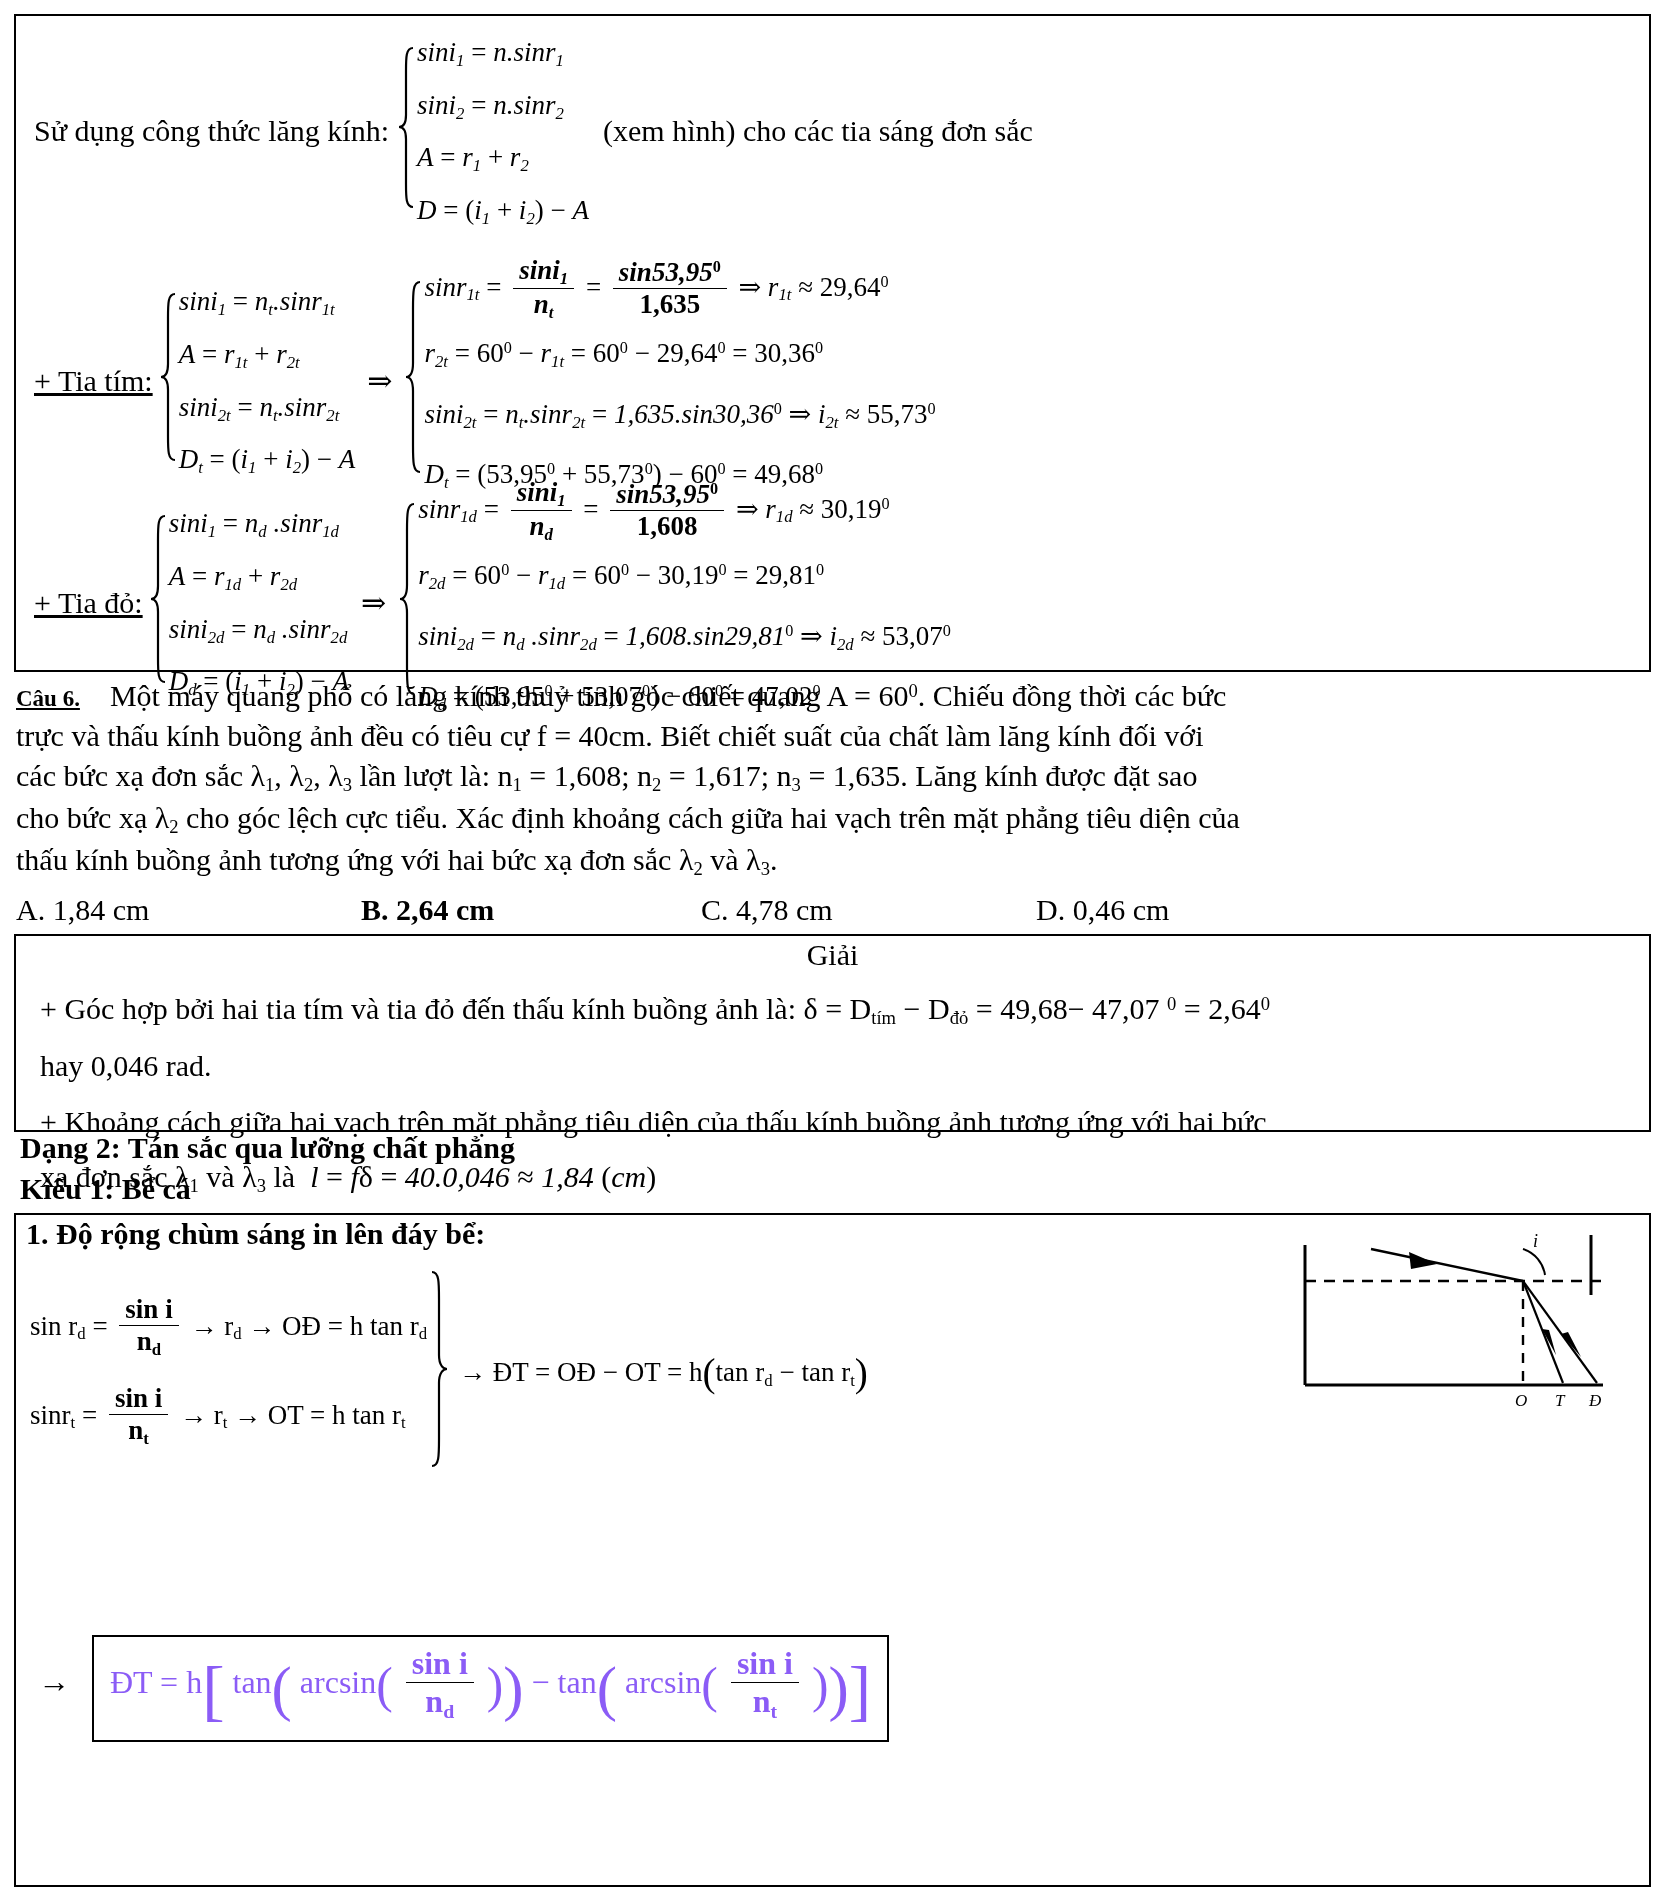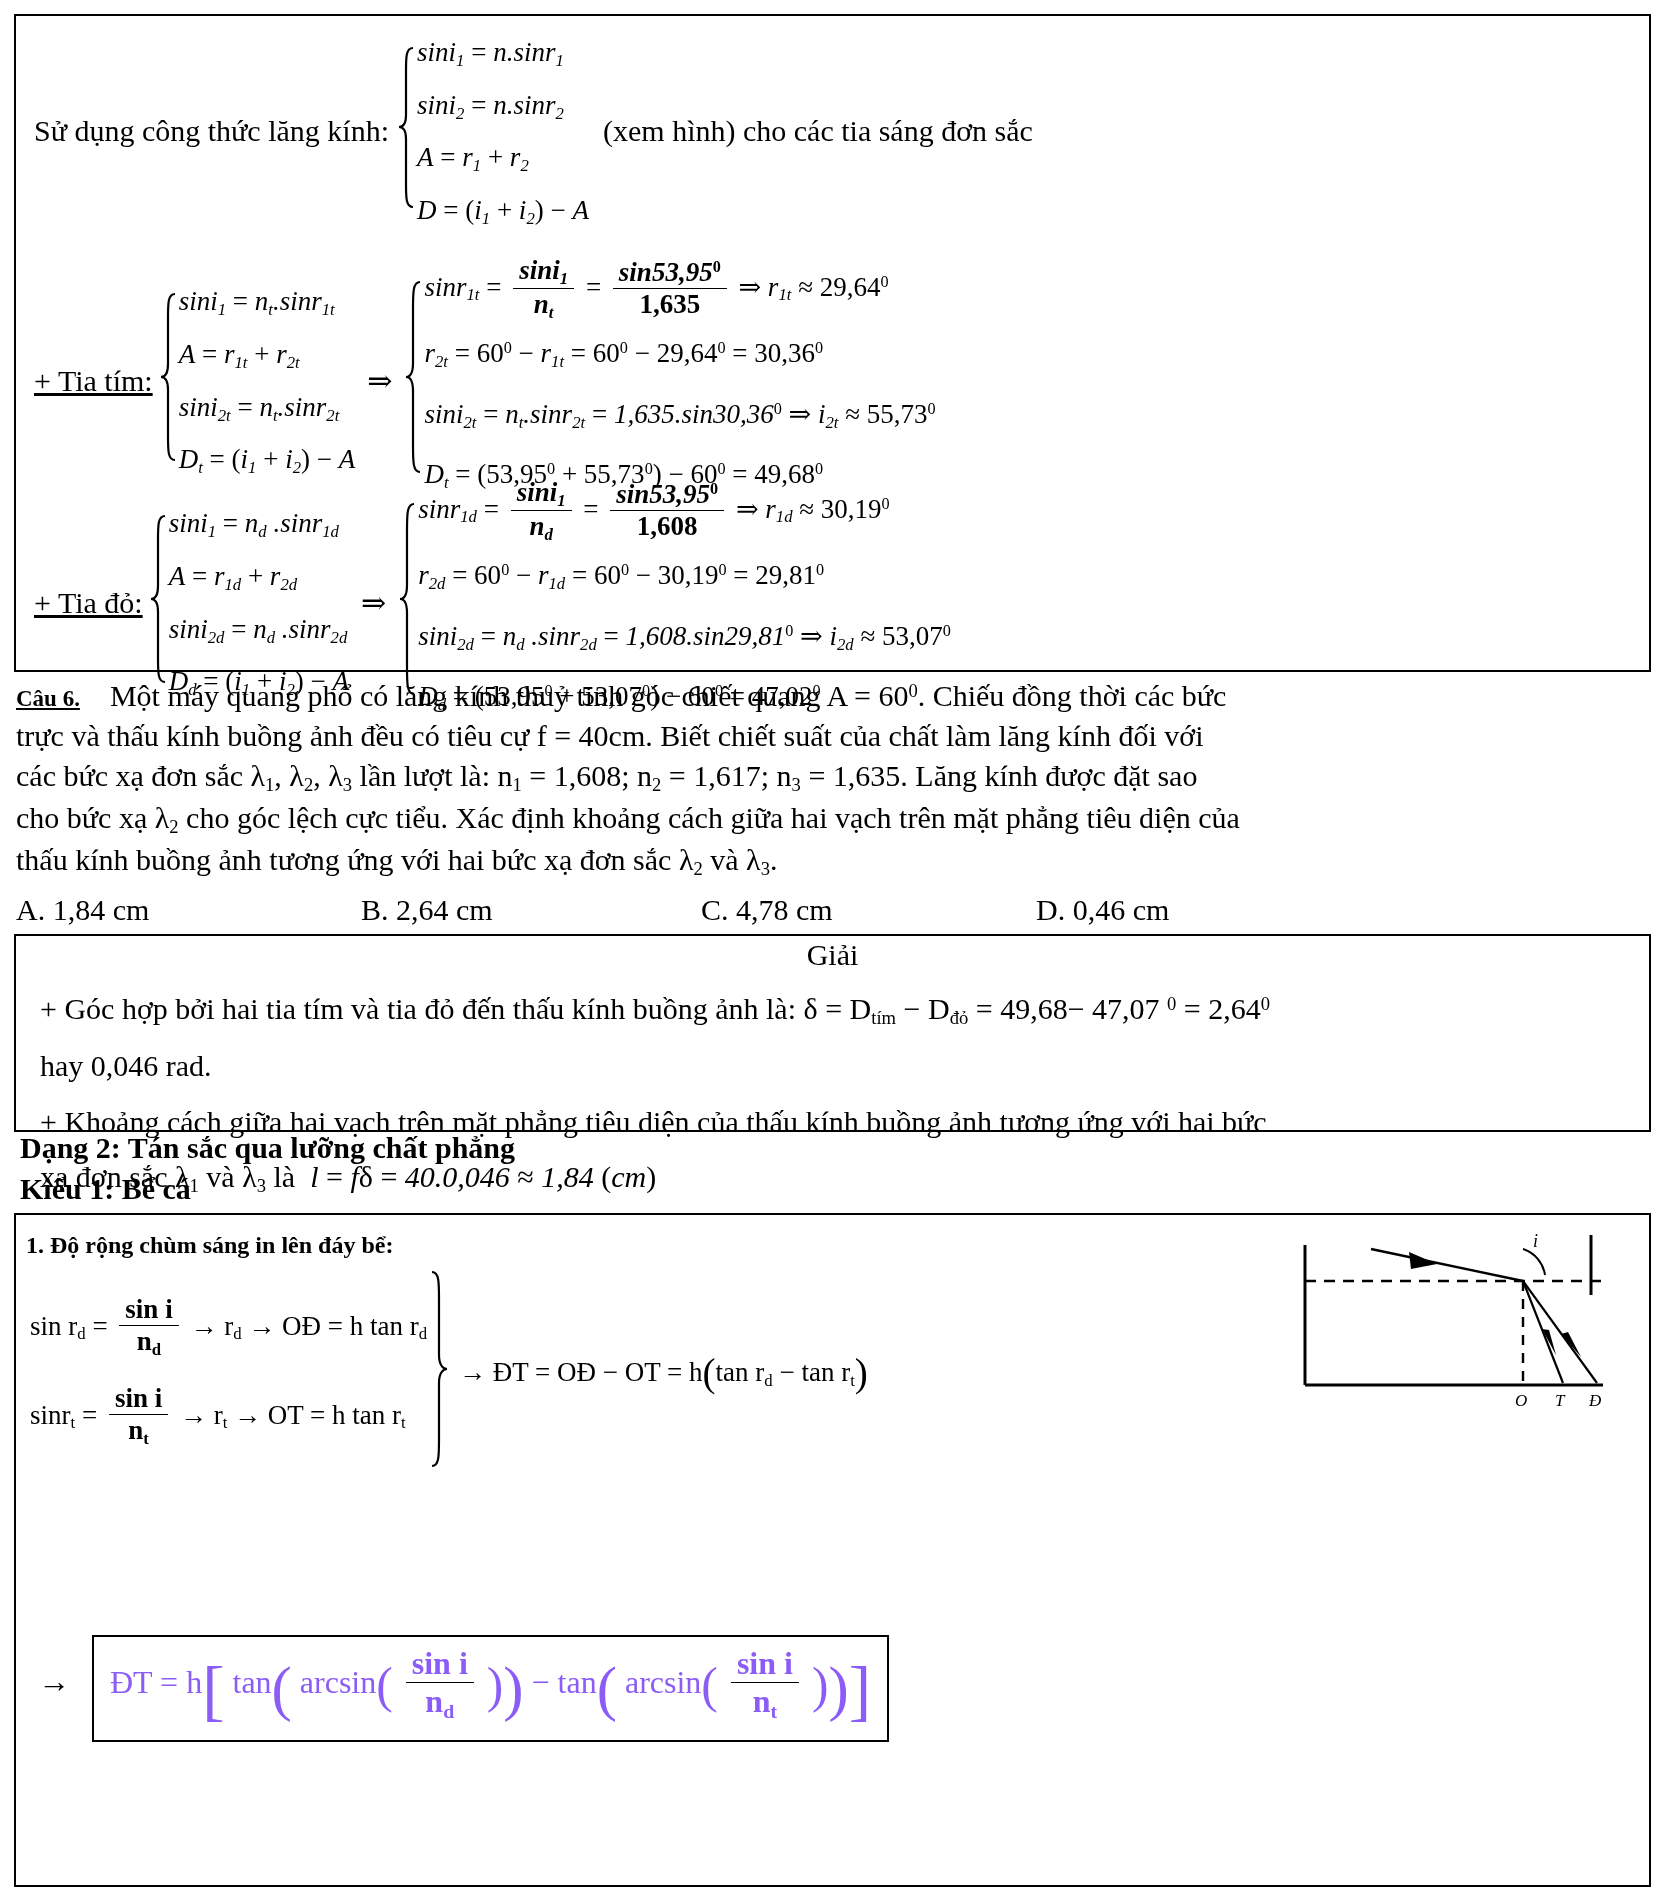--- a/index.html
+++ b/index.html
@@ -72,36 +72,36 @@
     font-size:30px; line-height:1.33; text-align: justify;
   }
   #cau6 .tag { font-weight:bold; font-size:23px; text-decoration: underline; }
   #cau6 p { margin:0; }
   #answers {
     position:absolute; left:16px; top:893px; width:1633px;
     display:flex; font-size:30px;
   }
   #answers .ans { }
   #answers .ans.a { width: 345px; }
-  #answers .ans.b { width: 340px; }
+  #answers .ans.b { width: 340px; font-weight: bold; }
   #answers .ans.c { width: 335px; }
 
   
   #giai-box { position:absolute; left:14px; top:934px; width:1637px; height:198px; }
   #giai-title { text-align:center; font-size:30px; line-height:1.15; padding-top:2px; }
   #giai-body { font-size:30px; line-height:1.32; padding: 0 8px; }
   #giai-body p { margin:16px; }
 
   
   #dang2 { position:absolute; left:20px; top:1131px; font-size:30px; font-weight:bold; }
   #kieu1 { position:absolute; left:20px; top:1172px; font-size:30px; font-weight:bold; }
 
   
   #bottom-box { position:absolute; left:14px; top:1213px; width:1637px; height:674px; }
-  #bottom-title { position:absolute; left:10px; top:17px; font-size:24px; font-weight:bold; }
+  #bottom-title { position:absolute; left:10px; top:2px; font-size:30px; font-weight:bold; }
 
   #bottom-eqs { position:absolute; left:14px; top:54px; display:flex; align-items:center; font-size:27px; }
   #bottom-eqs .stack { display:flex; flex-direction:column; }
   #bottom-eqs .stack > div { padding: 12px 0; white-space:nowrap; }
   #bottom-eqs .rhs { font-size:27px; padding-left:10px; white-space:nowrap; }
 
   
   #final-formula {
     position:absolute; left:76px; top:420px;
     border:2px solid #000; padding:10px 16px;

